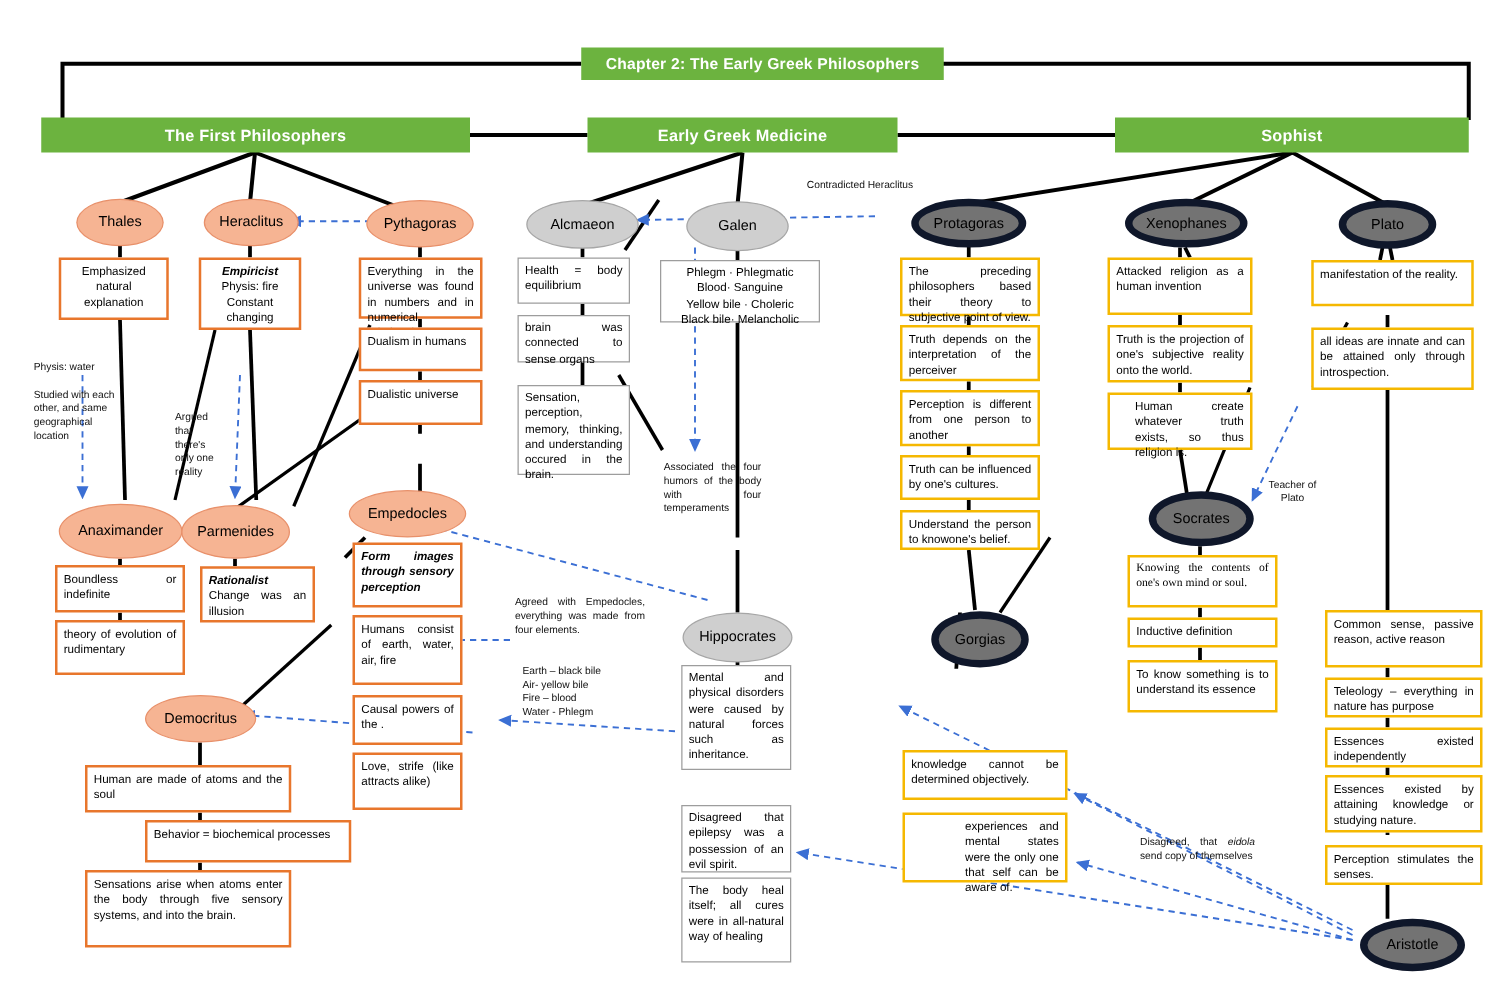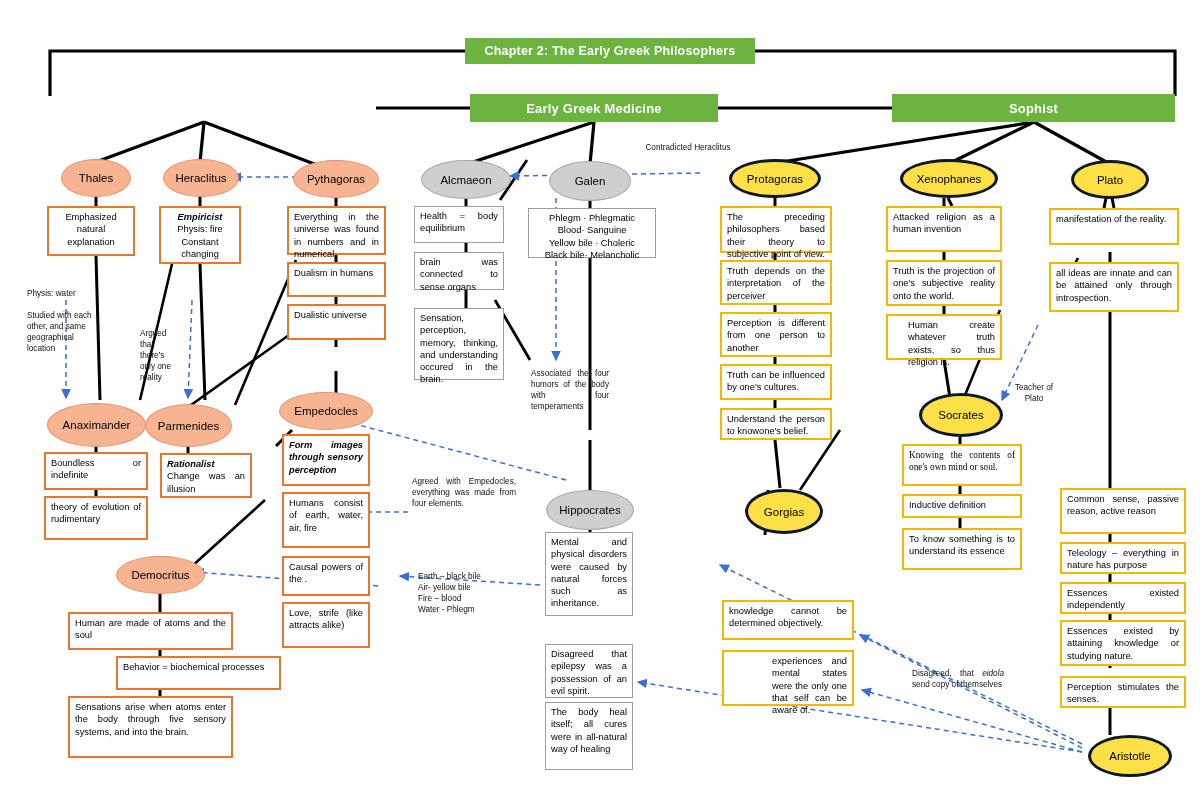--- a/index.html
+++ b/index.html
@@ -9,21 +9,21 @@
 
   .bar{position:absolute;background:#6cb33f;color:#fff;display:flex;align-items:center;justify-content:center;
        font-weight:bold;letter-spacing:.2px;box-sizing:border-box;}
   .bar.title{font-size:12.5px;height:26px;}
   .bar.cat{font-size:13px;height:28px;}
 
   .node{position:absolute;border-radius:50%;display:flex;align-items:center;justify-content:center;
         text-align:center;box-sizing:border-box;font-size:11.5px;color:#000;}
   .node.peach{background:#f6b493;border:1px solid #e8906a;}
   .node.gray{background:#cfcfcf;border:1px solid #a6a6a6;}
-  .node.yellow{background:#fde047;border:3px solid #0f172a;}
+  .node.yellow{background:#737373;border:6px solid #0f172a;}
 
   .box{position:absolute;background:#fff;box-sizing:border-box;font-size:9.3px;line-height:12.3px;
        color:#000;padding:3px 5px;text-align:justify;}
   .box.orange{border:2px solid #e8762c;}
   .box.gray{border:1.5px solid #9d9d9d;}
   .box.yellow{border:2px solid #f5b800;}
   .box.center{text-align:center;}
   .box b{font-style:italic;}
 
   .ann{position:absolute;font-size:8.2px;line-height:11px;color:#111;}
@@ -151,20 +151,21 @@
       <path d="M1038 325 L1002 400"></path>
       <path d="M1082 744 L720 565"></path>
       <path d="M1082 748 L860 635"></path>
       <path d="M1082 752 L862 690"></path>
       <path d="M1082 752 L638 682"></path>
     </g>
   </svg>
 
   <div class="bar title" style="left:465px;top:38px;width:290px;">Chapter 2: The Early Greek Philosophers</div>
 
+  <div class="bar cat" style="left:33px;top:94px;width:343px;">The First Philosophers</div>
   <div class="bar cat" style="left:470px;top:94px;width:248px;">Early Greek Medicine</div>
   <div class="bar cat" style="left:892px;top:94px;width:283px;">Sophist</div>
 
   <div class="node peach" style="left:61px;top:159px;width:70px;height:38px;">Thales</div>
   <div class="node peach" style="left:163px;top:159px;width:76px;height:38px;">Heraclitus</div>
   <div class="node peach" style="left:293px;top:160px;width:86px;height:38px;">Pythagoras</div>
   <div class="node gray" style="left:421px;top:160px;width:90px;height:39px;">Alcmaeon</div>
   <div class="node gray" style="left:549px;top:161px;width:82px;height:40px;">Galen</div>
   <div class="node yellow" style="left:729px;top:159px;width:92px;height:39px;">Protagoras</div>
   <div class="node yellow" style="left:900px;top:159px;width:98px;height:39px;">Xenophanes</div>
@@ -246,21 +247,21 @@
   <div class="box yellow" style="left:1060px;top:582px;width:126px;height:32px;">Essences existed independently</div>
   <div class="box yellow" style="left:1060px;top:620px;width:126px;height:46px;">Essences existed by attaining knowledge or studying nature.</div>
   <div class="box yellow" style="left:1060px;top:676px;width:126px;height:32px;">Perception stimulates the senses.</div>
 
   <div class="ann" style="left:27px;top:288px;width:80px;">Physis: water</div>
   <div class="ann" style="left:27px;top:310px;width:74px;">Studied with each other, and same geographical location</div>
   <div class="ann" style="left:140px;top:328px;width:40px;">Argued that there's only one reality</div>
   <div class="ann c" style="left:640px;top:142px;width:96px;">Contradicted Heraclitus</div>
   <div class="ann just" style="left:531px;top:368px;width:78px;">Associated the four humors of the body with four temperaments</div>
   <div class="ann just" style="left:412px;top:476px;width:104px;">Agreed with Empedocles, everything was made from four elements.</div>
-  <div class="ann" style="left:418px;top:531px;width:110px;white-space:pre-line;margin-top:40px;">Earth – black bile
+  <div class="ann" style="left:418px;top:531px;width:110px;white-space:pre-line;">Earth – black bile
 Air- yellow bile
 Fire – blood
  Water - Phlegm</div>
   <div class="ann c" style="left:1005px;top:382px;width:58px;">Teacher of Plato</div>
   <div class="ann just" style="left:912px;top:668px;width:92px;">
     <span>Disagreed, that</span>
     <span class="ital">eidola</span>
     <span>send copy of themselves</span>
   </div>
 

